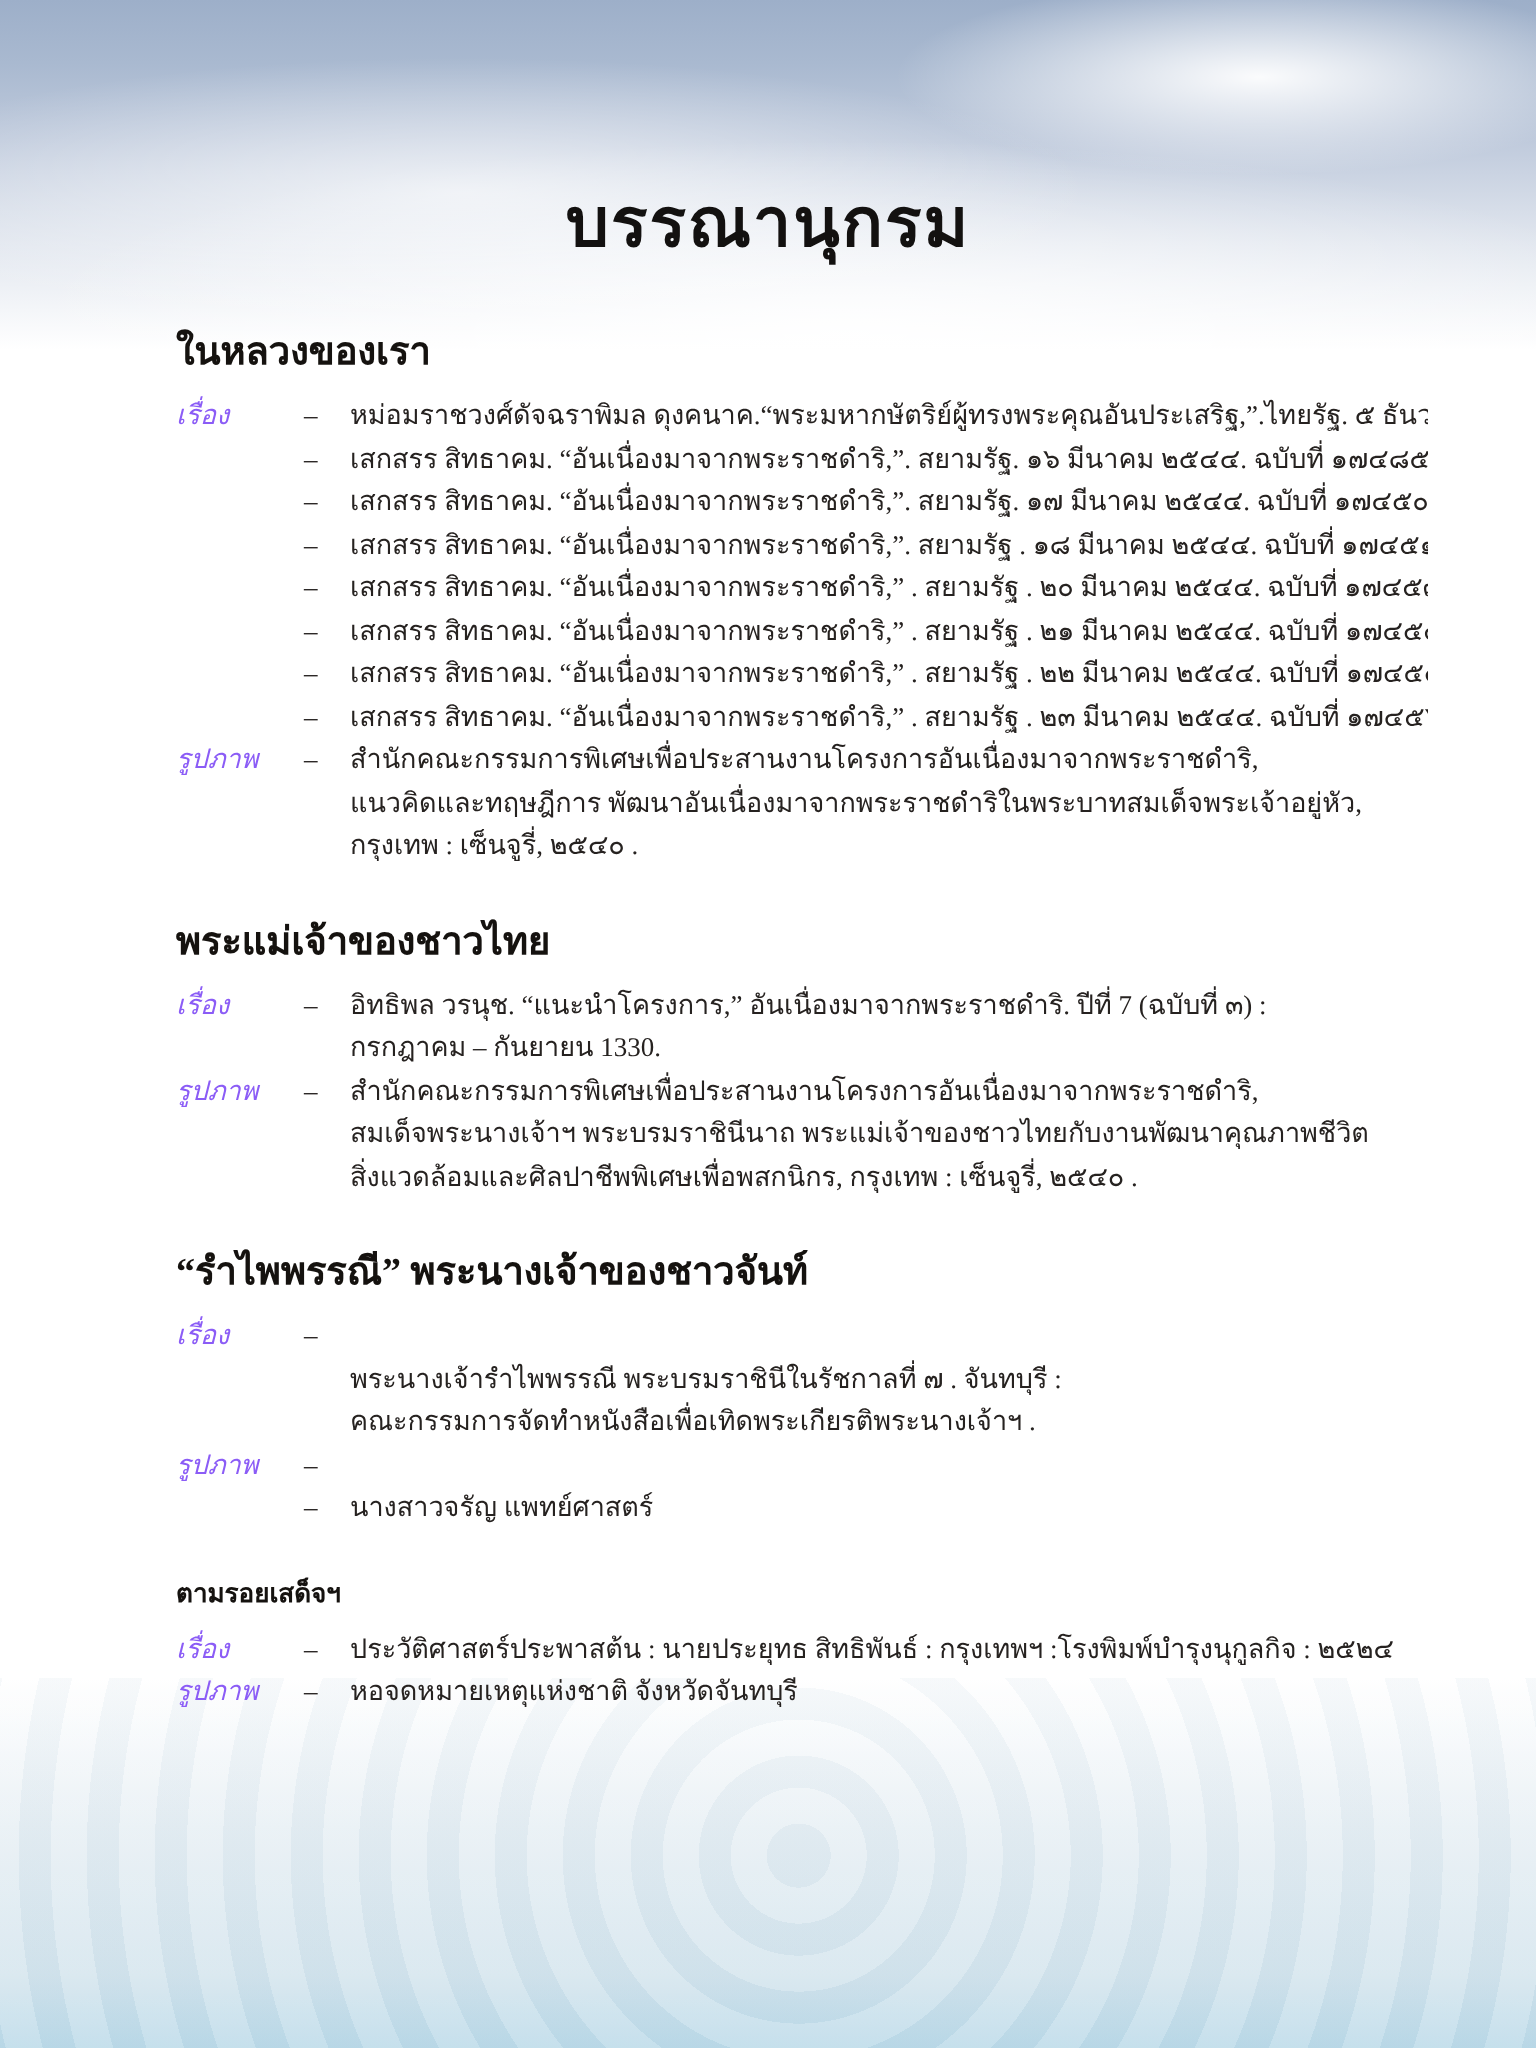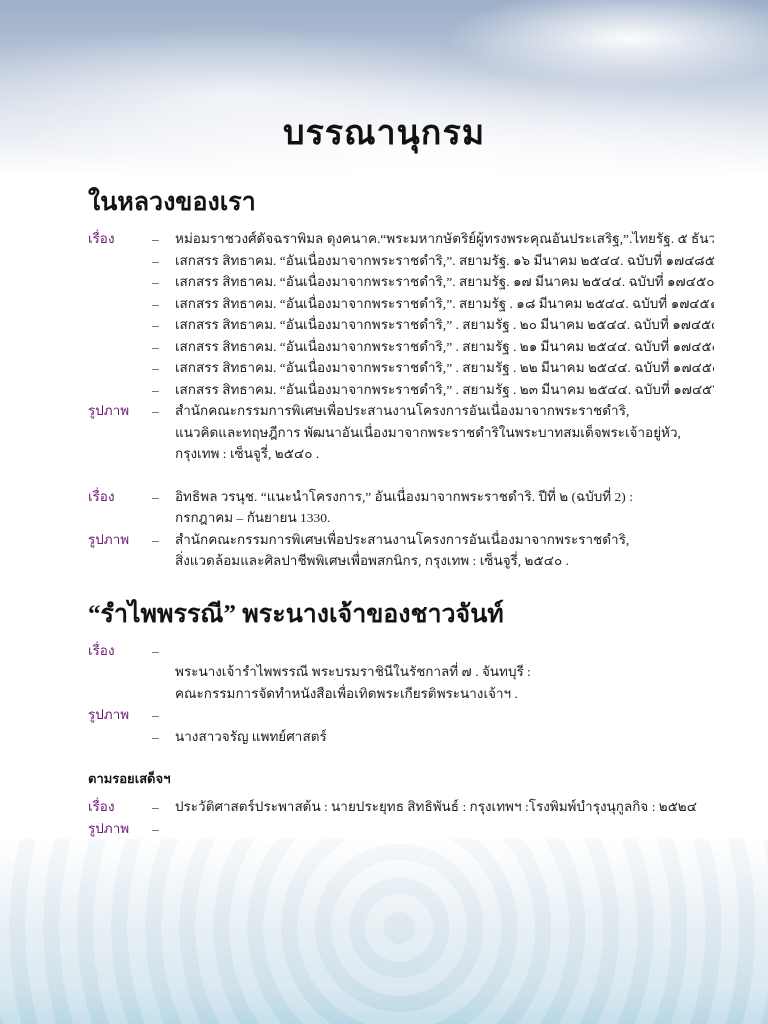--- a/index.html
+++ b/index.html
@@ -20,35 +20,35 @@
   }
   
   .water{
     position:absolute;bottom:0;left:0;width:768px;height:185px;
     background:
       repeating-radial-gradient(circle at 52% 48%, rgba(173,198,214,0.10) 0 16px, rgba(255,255,255,0.18) 16px 34px),
       linear-gradient(180deg, rgba(255,255,255,0) 0%, #e7eff4 40%, #d3e4ed 80%, #b9d9e8 100%);
   }
   .content{position:absolute;top:0;left:0;width:768px;z-index:2;}
   .page-title{
-    margin:0;padding-top:105px;text-align:center;
+    margin:0;padding-top:84px;text-align:center;
     font-size:34px;font-weight:bold;letter-spacing:1px;color:#131110;
   }
   .body-area{padding:0 54px 0 88px;}
   .section{margin-top:22px;}
   .section + .section{margin-top:21px;}
   .sec-heading{
-    margin:0 0 7px 0;font-size:25px;font-weight:bold;color:#15120f;
+    margin:0 0 7px 0;font-size:19px;font-weight:bold;color:#15120f;
   }
   .sec-heading.small{font-size:13px;}
   .row{
     display:grid;grid-template-columns:64px 23px 1fr;
     font-size:13.5px;line-height:21.5px;white-space:nowrap;overflow:hidden;
   }
-  .lbl{color:#701a75;}
+  .lbl{color:#8b5cf6;font-style:italic;}
   .dash{color:#262220;}
   .txt{color:#262220;}
 </style>
 </head>
 <body>
 
 <div class="sky"></div>
 <div class="water"></div>
 
 <div class="content">
@@ -109,38 +109,40 @@
         <span class="txt">แนวคิดและทฤษฎีการ พัฒนาอันเนื่องมาจากพระราชดำริในพระบาทสมเด็จพระเจ้าอยู่หัว,</span>
       </div>
       <div class="row">
         <span class="lbl"></span>
         <span class="dash"></span>
         <span class="txt">กรุงเทพ : เซ็นจูรี่,  ๒๕๔๐ .</span>
       </div>
     </div>
 
     <div class="section">
+      <h2 class="sec-heading">พระแม่เจ้าของชาวไทย</h2>
       <div class="row">
         <span class="lbl">เรื่อง</span>
         <span class="dash">–</span>
-        <span class="txt">อิทธิพล วรนุช. “แนะนำโครงการ,” อันเนื่องมาจากพระราชดำริ. ปีที่ ๒ (ฉบับที่ 2) :</span>
+        <span class="txt">อิทธิพล วรนุช. “แนะนำโครงการ,” อันเนื่องมาจากพระราชดำริ. ปีที่ 7 (ฉบับที่ ๓) :</span>
       </div>
       <div class="row">
         <span class="lbl"></span>
         <span class="dash"></span>
         <span class="txt">กรกฎาคม – กันยายน  1330.</span>
       </div>
       <div class="row">
         <span class="lbl">รูปภาพ</span>
         <span class="dash">–</span>
         <span class="txt">สำนักคณะกรรมการพิเศษเพื่อประสานงานโครงการอันเนื่องมาจากพระราชดำริ,</span>
       </div>
       <div class="row">
         <span class="lbl"></span>
         <span class="dash"></span>
+        <span class="txt">สมเด็จพระนางเจ้าฯ พระบรมราชินีนาถ  พระแม่เจ้าของชาวไทยกับงานพัฒนาคุณภาพชีวิต</span>
       </div>
       <div class="row">
         <span class="lbl"></span>
         <span class="dash"></span>
         <span class="txt">สิ่งแวดล้อมและศิลปาชีพพิเศษเพื่อพสกนิกร,   กรุงเทพ : เซ็นจูรี่,  ๒๕๔๐ .</span>
       </div>
     </div>
 
     <div class="section">
       <h2 class="sec-heading">“รำไพพรรณี”  พระนางเจ้าของชาวจันท์</h2>
@@ -172,17 +174,18 @@
     <div class="section">
       <h2 class="sec-heading small">ตามรอยเสด็จฯ</h2>
       <div class="row">
         <span class="lbl">เรื่อง</span>
         <span class="dash">–</span>
         <span class="txt">ประวัติศาสตร์ประพาสต้น : นายประยุทธ  สิทธิพันธ์  : กรุงเทพฯ :โรงพิมพ์บำรุงนุกูลกิจ : ๒๕๒๔</span>
       </div>
       <div class="row">
         <span class="lbl">รูปภาพ</span>
         <span class="dash">–</span>
+        <span class="txt">หอจดหมายเหตุแห่งชาติ  จังหวัดจันทบุรี</span>
       </div>
     </div>
 
   </div>
 </div>
 
 </body></html>

